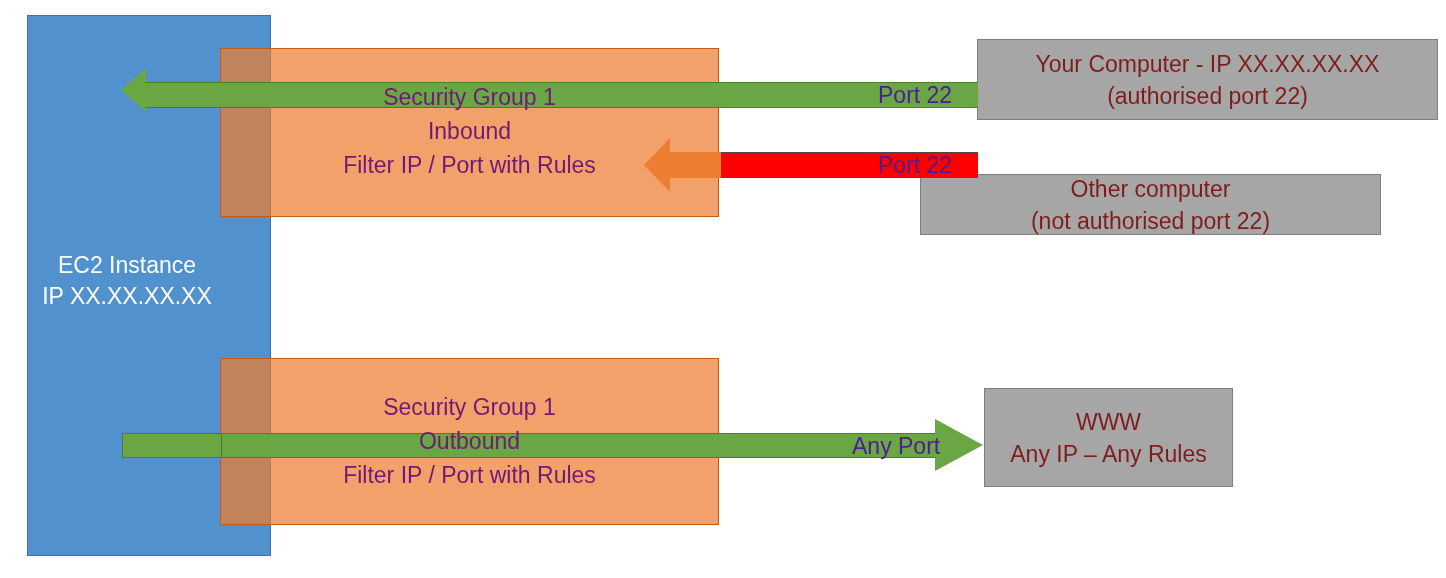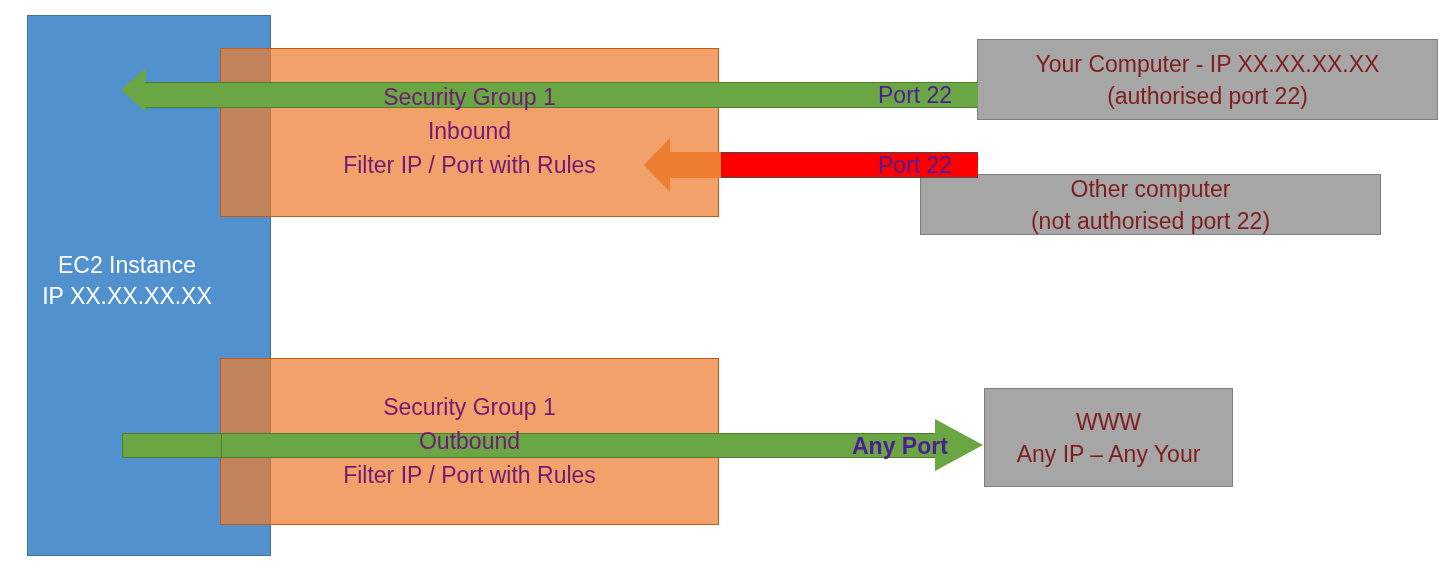--- a/index.html
+++ b/index.html
@@ -175,21 +175,21 @@
     position: absolute;
     left: 935px;
     top: 419px;
     width: 0;
     height: 0;
     border-top: 26px solid transparent;
     border-bottom: 26px solid transparent;
     border-left: 48px solid #6BA644;
     z-index: 4;
   }
-  .green-out-label { left: 852px; top: 433px; font-weight: bold; }
+  .green-out-label { left: 852px; top: 433px; }
 
   
   .gray-box {
     background: #A6A6A6;
     border: 1px solid #7F7F7F;
     color: #7f1d1d;
     font-size: 23px;
     line-height: 32px;
     text-align: center;
     z-index: 2;
@@ -252,15 +252,15 @@
 
   <div class="sg-text sg-text-outbound">Security Group 1
 Outbound
 Filter IP / Port with Rules</div>
 
   <div class="box gray-box gray-your-computer">Your Computer - IP XX.XX.XX.XX
 (authorised port 22)</div>
   <div class="box gray-box gray-other-computer">Other computer
 (not authorised port 22)</div>
   <div class="box gray-box gray-www">WWW
-Any IP – Any Your</div>
+Any IP – Any Rules</div>
 
 </div>
 
 </body></html>

